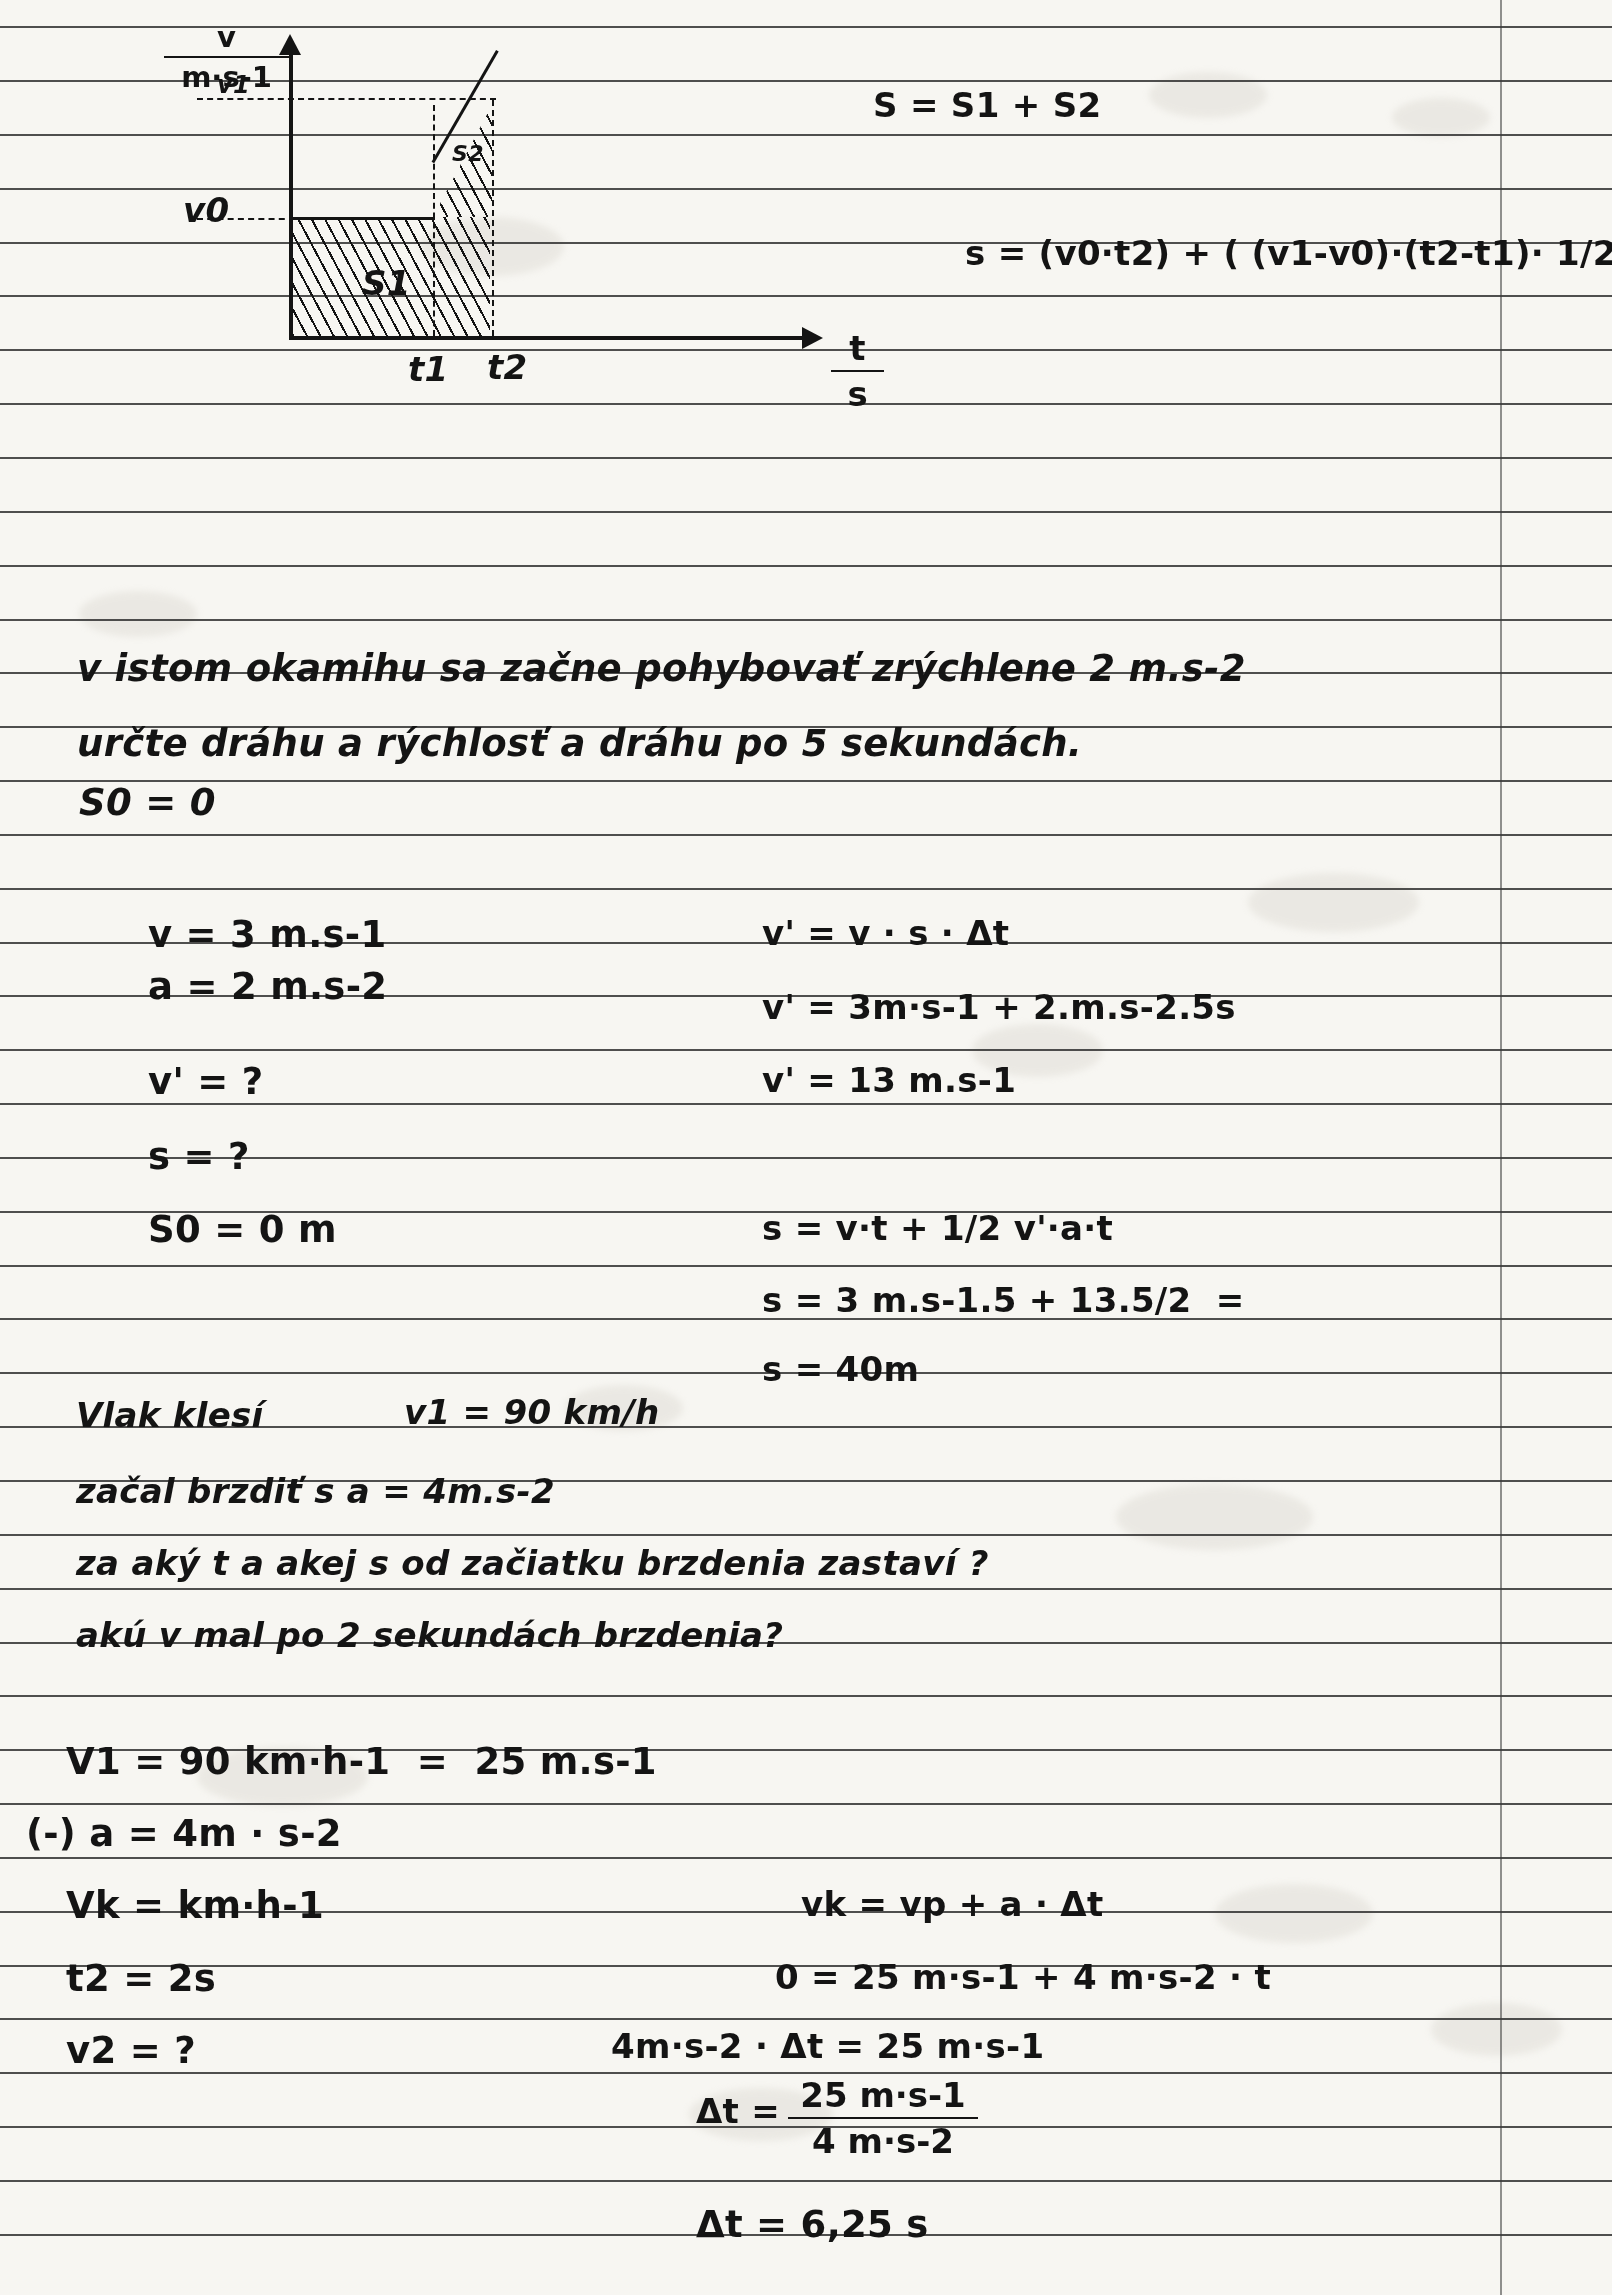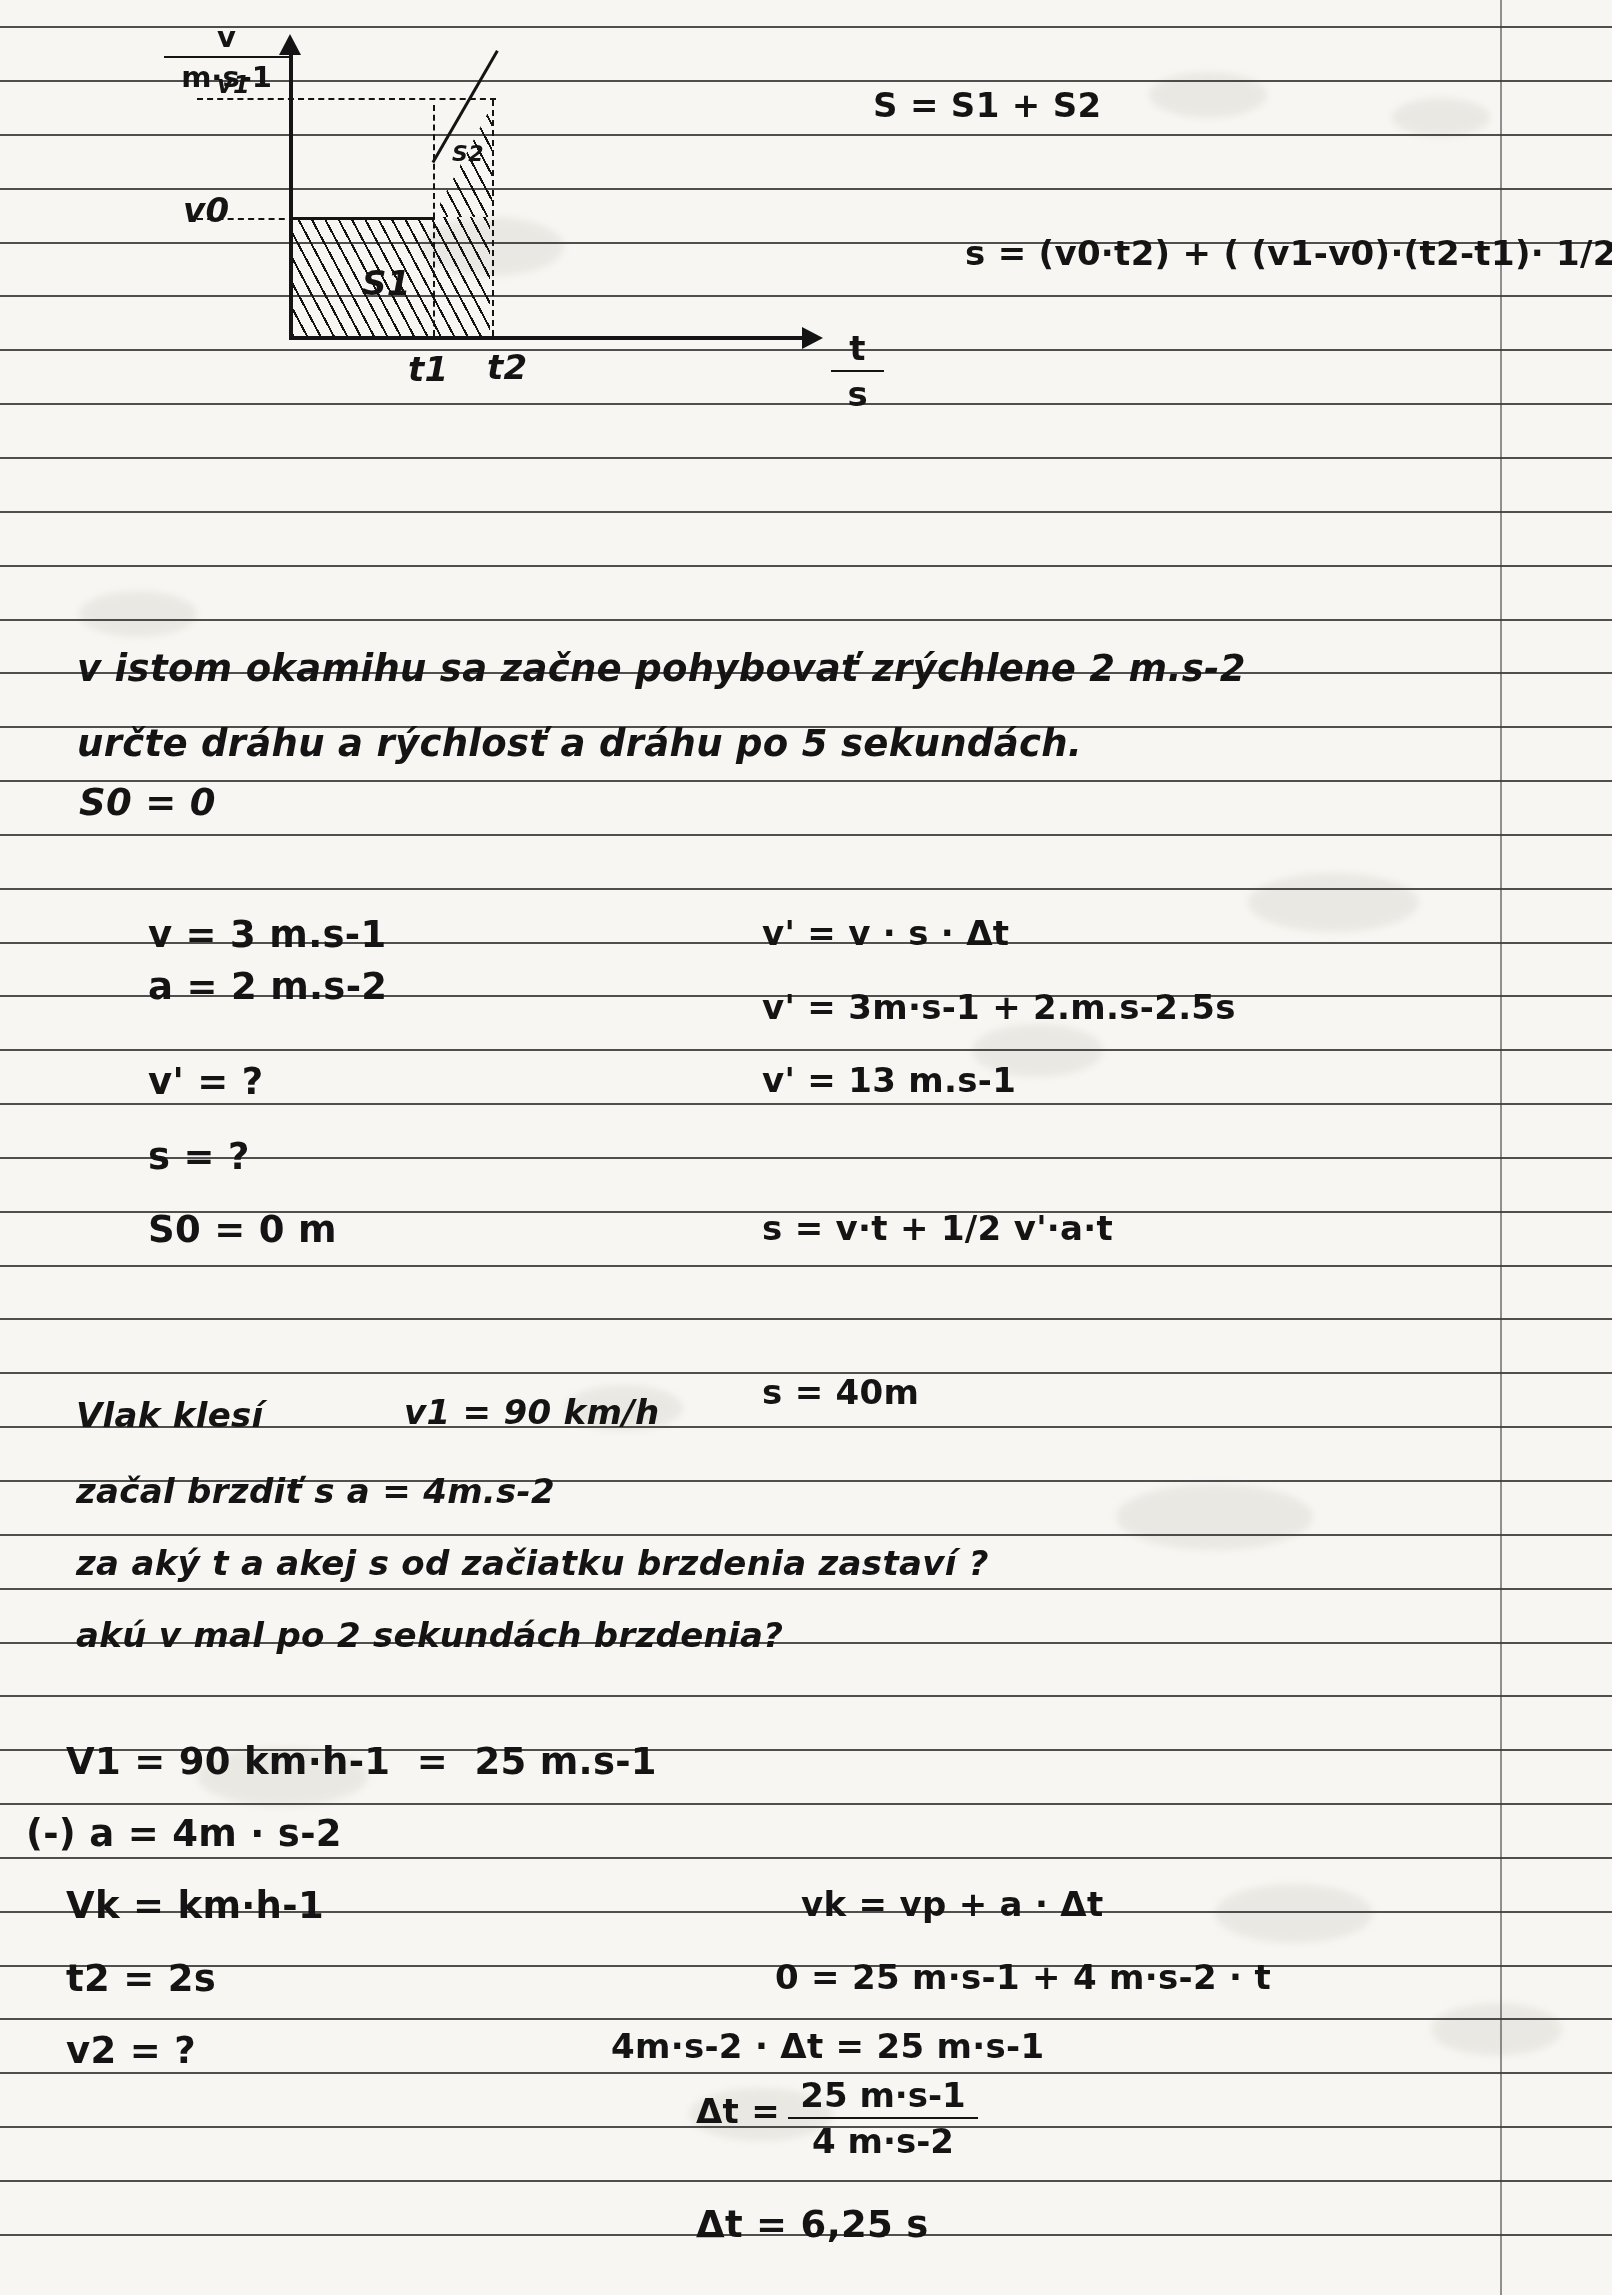--- a/index.html
+++ b/index.html
@@ -214,21 +214,22 @@
   <div class="hw s-56" style="left:148px;top:913px;">v = 3 m.s-1</div>
   <div class="hw s-56" style="left:148px;top:965px;">a = 2 m.s-2</div>
   <div class="hw s-56" style="left:148px;top:1060px;">v' = ?</div>
   <div class="hw s-56" style="left:148px;top:1135px;">s = ?</div>
   <div class="hw s-56" style="left:148px;top:1208px;">S0 = 0 m</div>
 
   <div class="hw s-52" style="left:762px;top:913px;">v' = v · s · Δt</div>
   <div class="hw s-52" style="left:762px;top:987px;">v' = 3m·s-1 + 2.m.s-2.5s</div>
   <div class="hw s-52" style="left:762px;top:1060px;">v' = 13 m.s-1</div>
   <div class="hw s-52" style="left:762px;top:1208px;">s = v·t + 1/2 v'·a·t</div>
-  <div class="hw s-52" style="left:762px;top:1349px;margin-top:23px;">s = 40m</div>
+  <div class="hw s-52" style="left:762px;top:1280px;">s = 3 m.s-1.5 + 13.5/2  =</div>
+  <div class="hw s-52" style="left:762px;top:1349px;">s = 40m</div>
 
   <div class="hw sl s-52" style="left:76px;top:1395px;">Vlak klesí</div>
   <div class="hw sl s-52" style="left:404px;top:1392px;">v1 = 90 km/h</div>
   <div class="hw sl s-52" style="left:76px;top:1471px;">začal brzdiť s a = 4m.s-2</div>
   <div class="hw sl s-52" style="left:76px;top:1543px;">za aký t a akej s od začiatku brzdenia zastaví ?</div>
   <div class="hw sl s-52" style="left:76px;top:1615px;">akú v mal po 2 sekundách brzdenia?</div>
 
   <div class="hw s-56" style="left:66px;top:1740px;">V1 = 90 km·h-1  =  25 m.s-1</div>
   <div class="hw s-56" style="left:26px;top:1812px;">(-) a = 4m · s-2</div>
   <div class="hw s-56" style="left:66px;top:1884px;">Vk = km·h-1</div>

